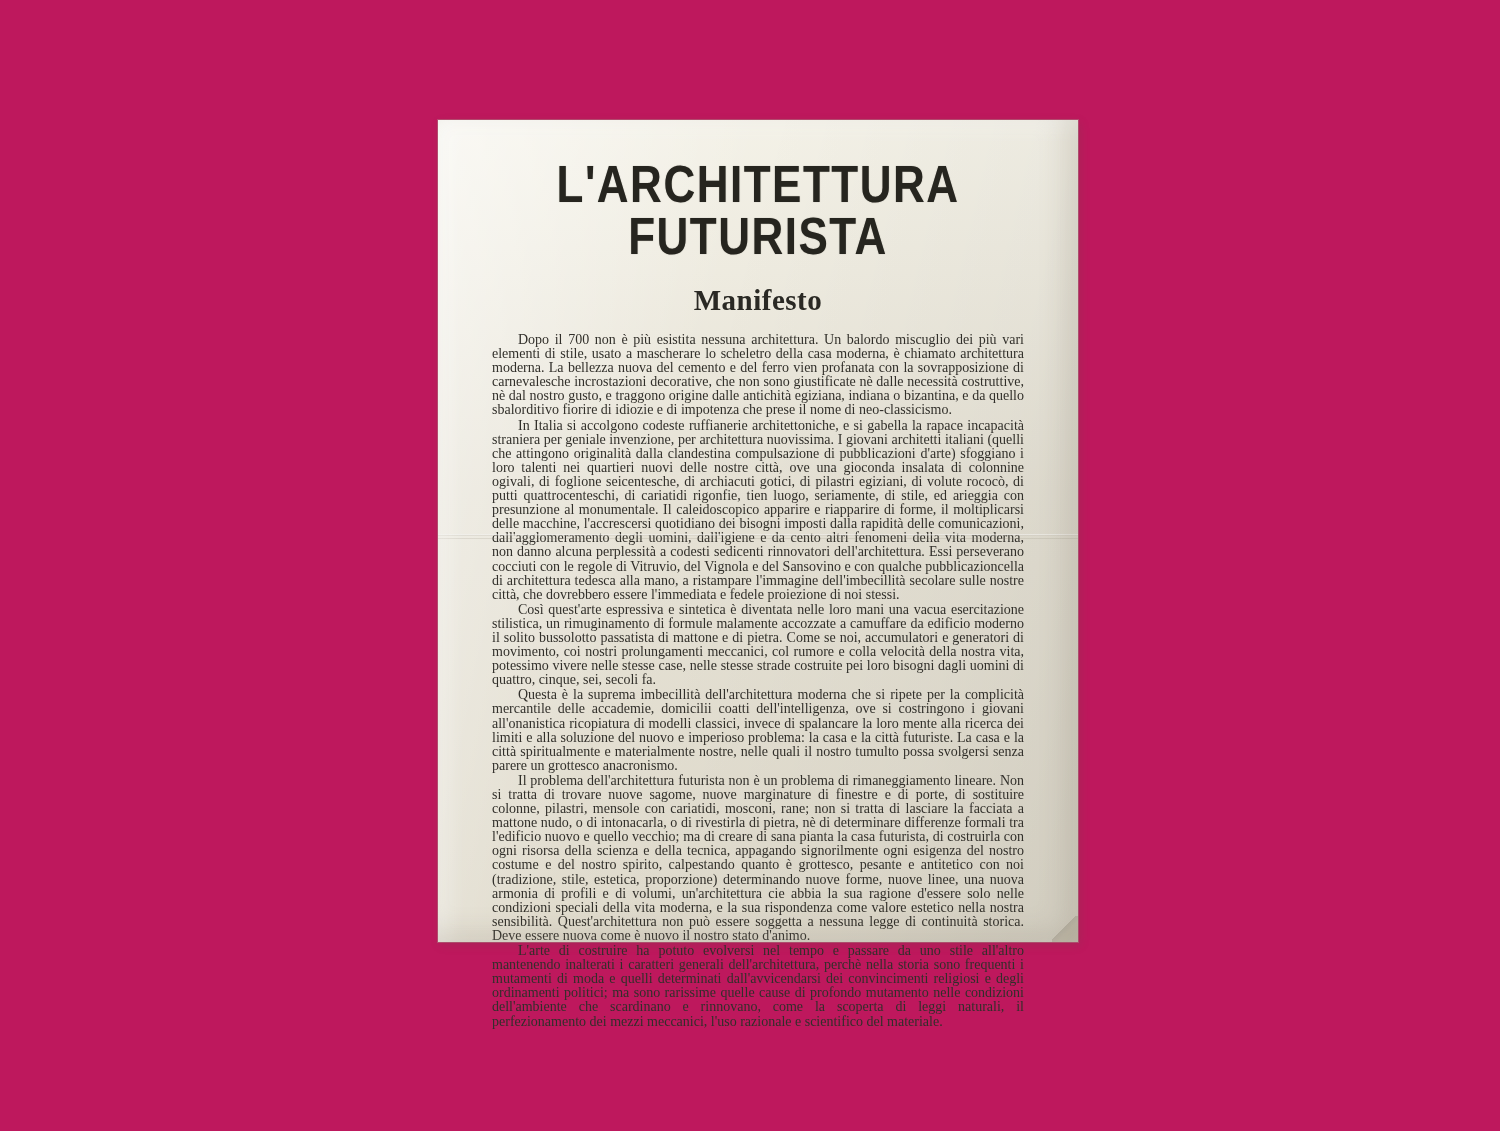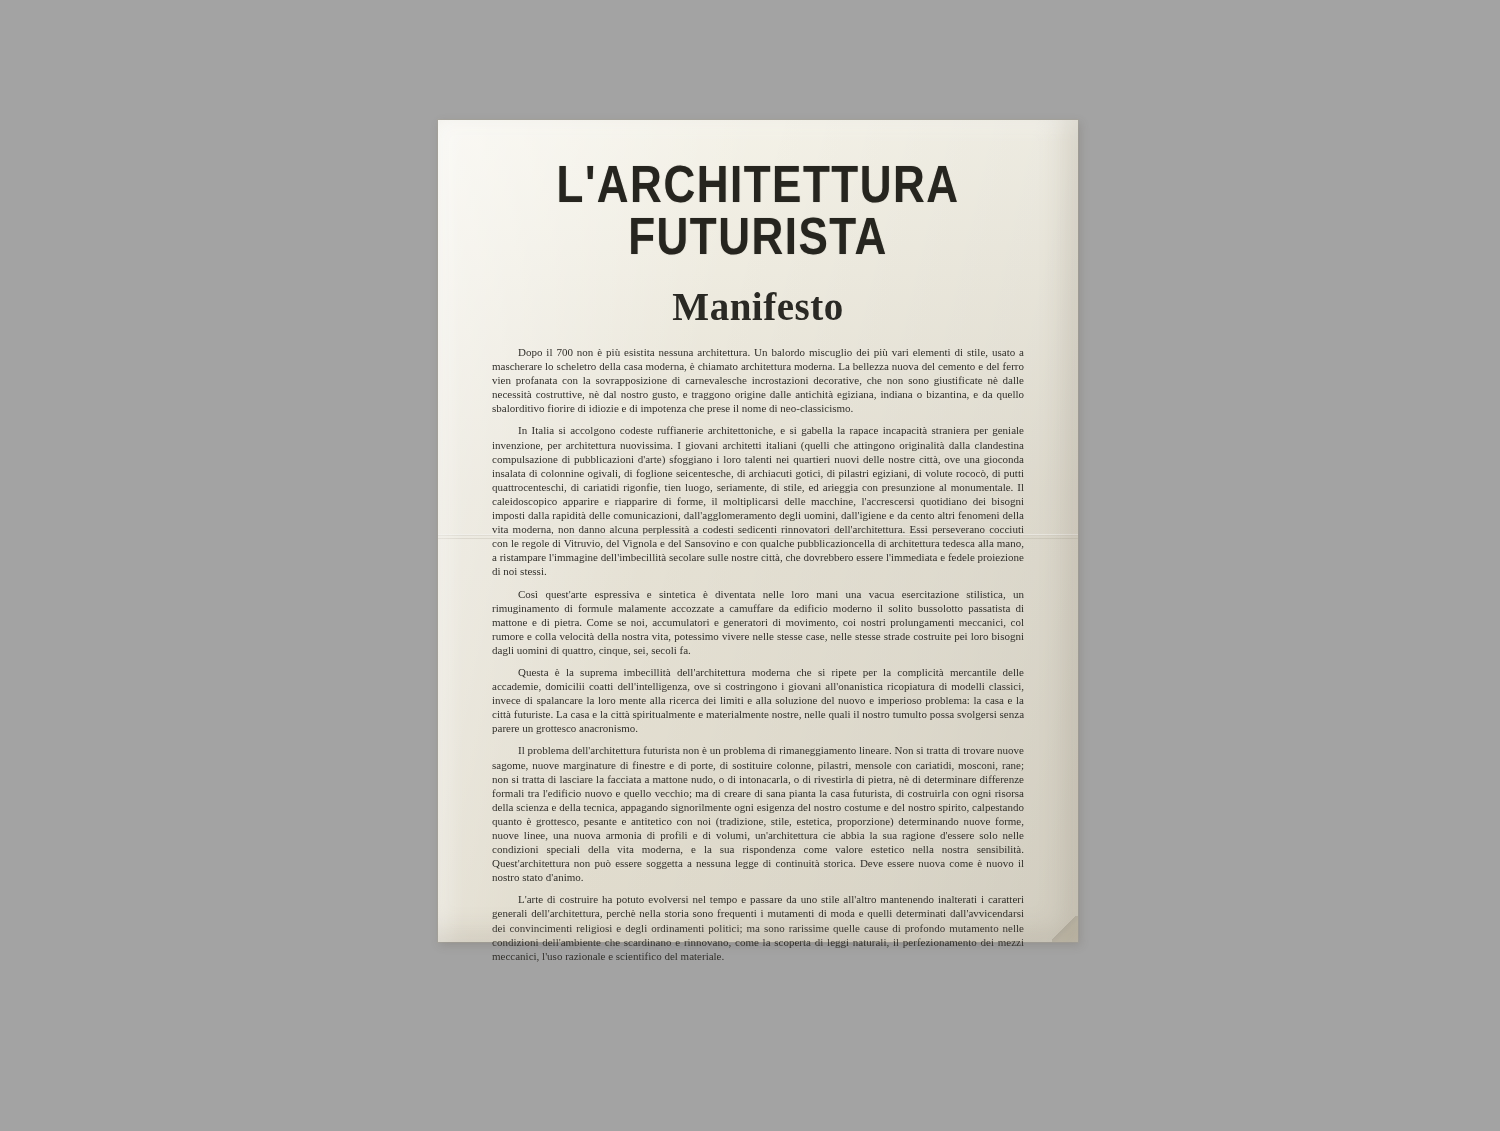--- a/index.html
+++ b/index.html
@@ -10,21 +10,21 @@
   body {
     width: 1500px;
     height: 1131px;
     font-family: "Liberation Serif", serif;
     overflow: hidden;
   }
   #stage {
     position: relative;
     width: 1500px;
     height: 1131px;
-    background: #a3a3a3;
+    background: #be185d;
   }
   
   #sheet {
     position: absolute;
     left: 438px;
     top: 120px;
     width: 640px;
     height: 822px;
     background: #e6e2d6;
     background-image:
@@ -75,41 +75,41 @@
     color: #26251f;
     margin: 12px 0 0 0;
     transform: scaleY(1.18);
     transform-origin: top center;
     text-shadow: 0 0 1px rgba(40,38,30,0.35);
   }
   #subhead {
     text-align: center;
     font-family: "Liberation Serif", serif;
     font-weight: 700;
-    font-size: 39px;
+    font-size: 29px;
     letter-spacing: 0.5px;
     color: #2a2924;
     margin: 38px 0 16px 0;
   }
   .body-text {
     font-family: "Liberation Serif", serif;
-    font-size: 11px;
+    font-size: 14px;
     line-height: 14.1px;
     text-align: justify;
     text-justify: inter-word;
     color: #312f2a;
     margin: 0;
     padding: 0 14px;
     -webkit-font-smoothing: antialiased;
   }
   .body-text p {
     margin: 0 0 0 0;
     text-indent: 26px;
   }
-  .body-text p + p { margin-top: 8px; }
+  .body-text p + p { margin-top: 1px; }
   .bold-it { font-weight: 400; }
 </style>
 </head>
 <body>
 
 <div id="stage">
 
   <div id="sheet">
 
     <h1 id="headline">L'ARCHITETTURA FUTURISTA</h1>

